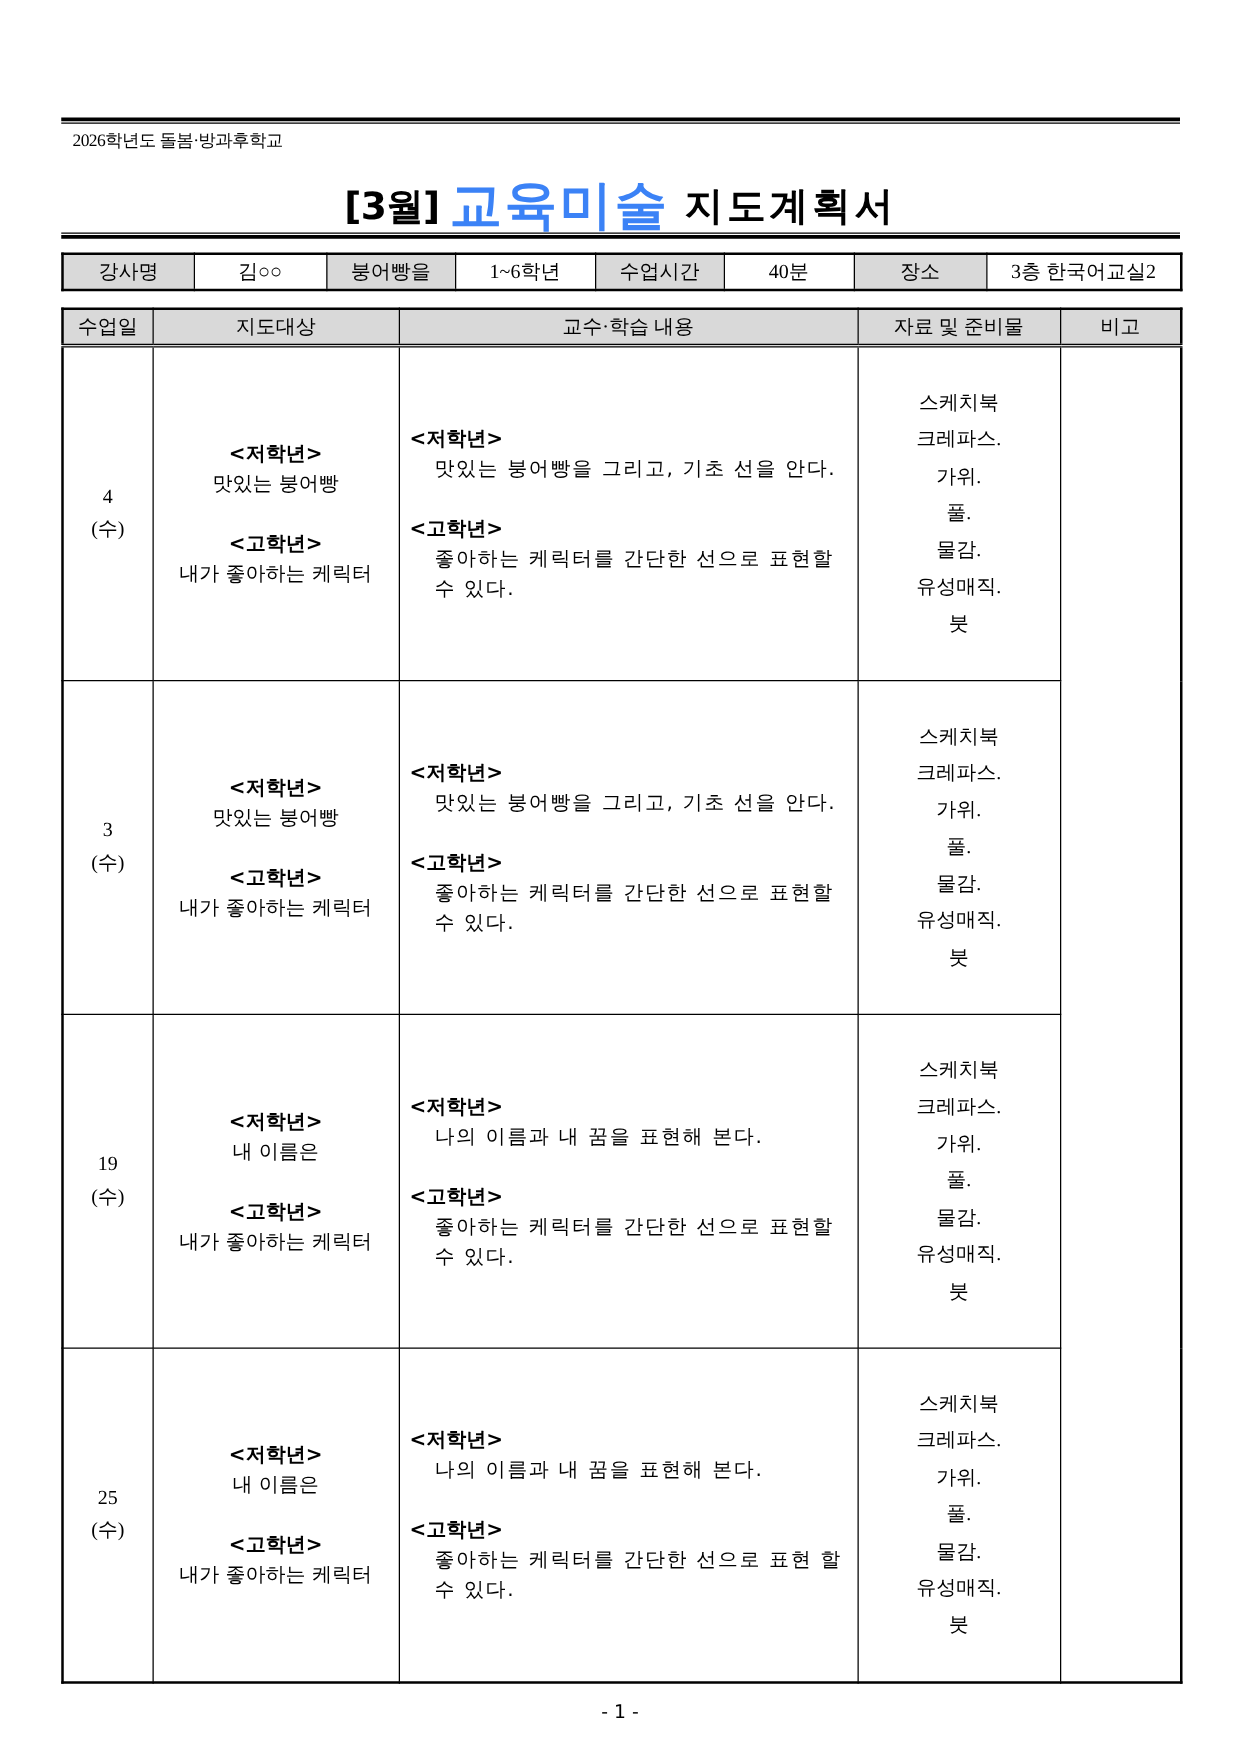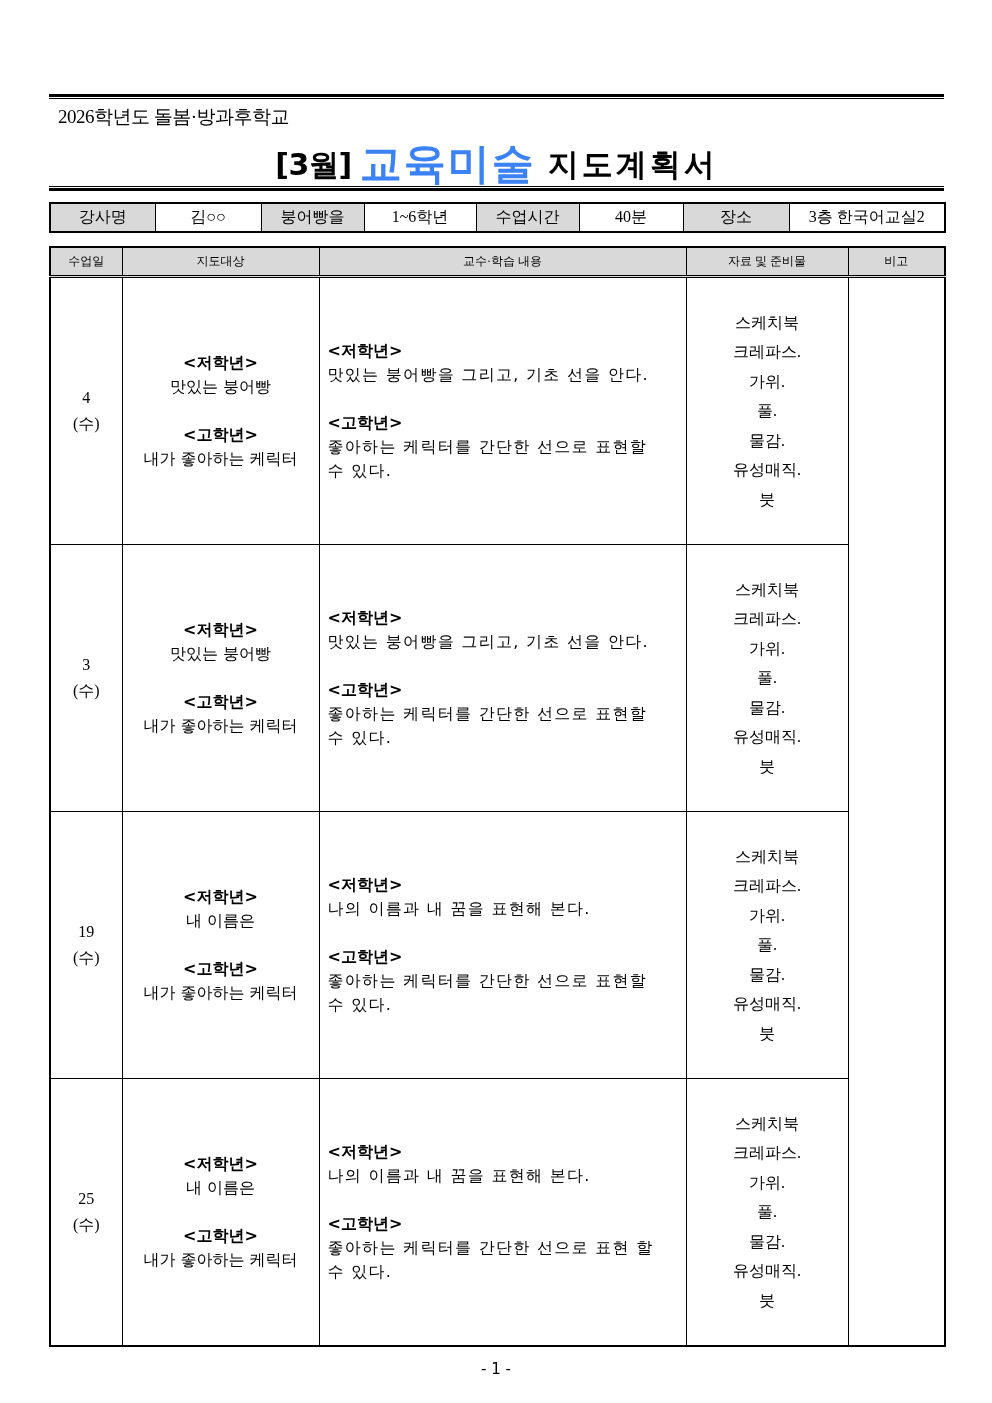--- a/index.html
+++ b/index.html
@@ -1,38 +1,38 @@
 <!DOCTYPE html>
 <html><head>
 <meta charset="utf-8">
 <style>
   html, body { margin:0; padding:0; background:#ffffff; }
   body { width:992px; height:1403px; position:relative; font-family:"DejaVu Sans","Liberation Sans",sans-serif; color:#000; }
   .rule-top { position:absolute; left:49px; top:94px; width:895px; height:5px; border-top:3px solid #000; border-bottom:1px solid #000; box-sizing:border-box; }
-  .subtitle { position:absolute; left:58px; top:104px; font-family:"Liberation Serif","DejaVu Serif",serif; font-size:19px; letter-spacing:-0.5px; }
+  .subtitle { position:absolute; left:58px; top:104px; font-family:"Liberation Serif","DejaVu Serif",serif; font-size:14px; letter-spacing:-0.5px; }
   .title { position:absolute; left:49px; top:136px; width:895px; text-align:center; font-size:31px; font-weight:bold; white-space:nowrap; }
   .title .bracket { font-size:30px; letter-spacing:-0.5px; }
   .title .subject { color:#3b82f6; font-size:42px; letter-spacing:2px; margin:0 12px 0 8px; vertical-align:-3px; }
   .title .suffix { letter-spacing:3px; }
   .rule-bot { position:absolute; left:49px; top:186px; width:895px; height:5px; border-top:1px solid #000; border-bottom:3px solid #000; box-sizing:border-box; }
 
   table { border-collapse:collapse; table-layout:fixed; position:absolute; }
   .info { left:49px; top:202px; width:895px; height:31px; border:2px solid #000; }
   .info td { border:1px solid #000; text-align:center; font-family:"Liberation Serif","DejaVu Serif",serif; font-size:16px; padding:0; height:27px;margin-top:28px; }
   .info td.lbl { background:#d9d9d9; }
 
   .plan { left:49px; top:246px; width:895px; border:2px solid #000; }
-  .plan th { background:#d9d9d9; font-weight:normal; font-size:12px; height:27px; border:1px solid #000; border-bottom:3px double #000; padding:0; font-family:"Liberation Serif","DejaVu Serif",serif; }
+  .plan th { background:#d9d9d9; font-weight:normal; font-size:16px; height:27px; border:1px solid #000; border-bottom:3px double #000; padding:0; font-family:"Liberation Serif","DejaVu Serif",serif; }
   .plan td { border:1px solid #000; vertical-align:middle; padding:0; height:266px; }
   .c-date { text-align:center; font-family:"Liberation Serif","DejaVu Serif",serif; font-size:16px; line-height:26px; }
   .c-topic { text-align:center; font-size:16px; line-height:24px; }
   .c-topic .tag, .c-content .tag { font-weight:bold; }
   .c-topic .gap, .c-content .gap { height:24px; }
   .c-content { text-align:left; font-size:16px; line-height:24px; padding:0 8px !important; }
-  .c-content .line { letter-spacing:1.3px; white-space:nowrap; }
+  .c-content .line { letter-spacing:1.3px; white-space:nowrap;margin-left:20px; }
   .c-mat { text-align:center; font-size:16px; line-height:29.5px;font-family:Liberation Serif, serif; }
   .c-note { }
   .footer { position:absolute; left:0; top:1360px; width:992px; text-align:center; font-size:15px; }
 </style>
 </head>
 <body>
 
 <div class="rule-top"></div>
 <div class="subtitle">2026학년도 돌봄·방과후학교</div>
 <div class="title">

